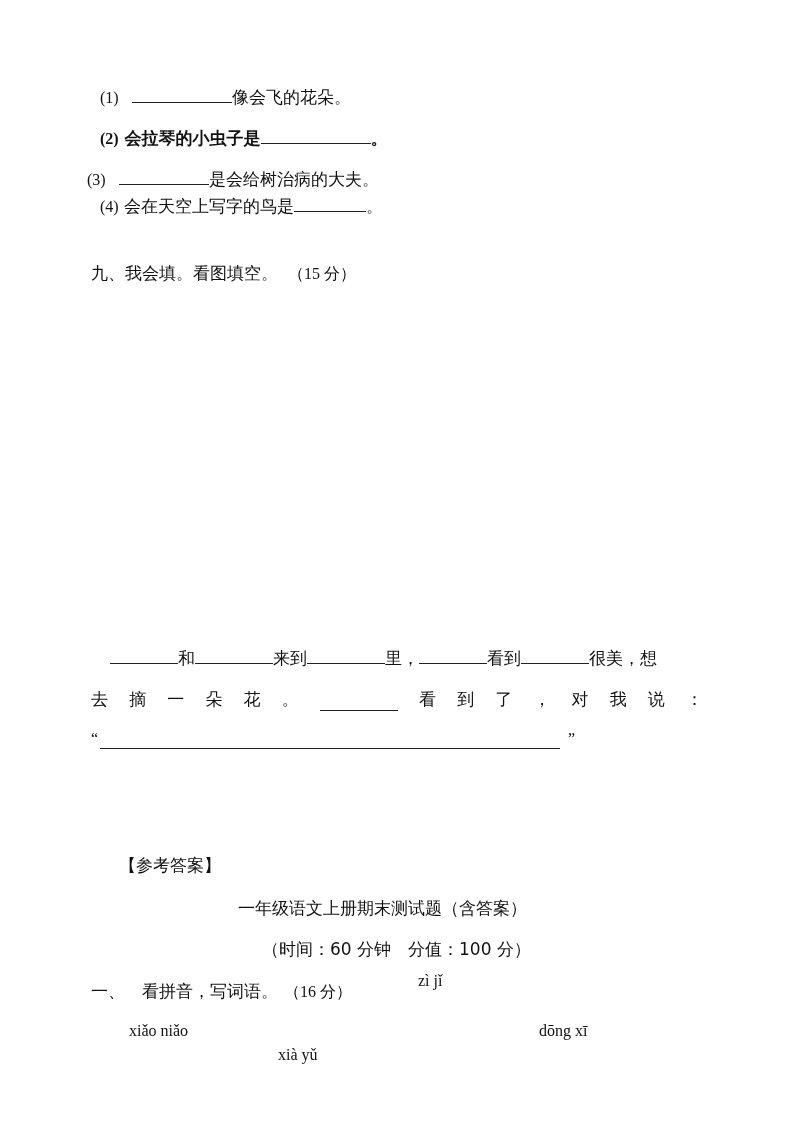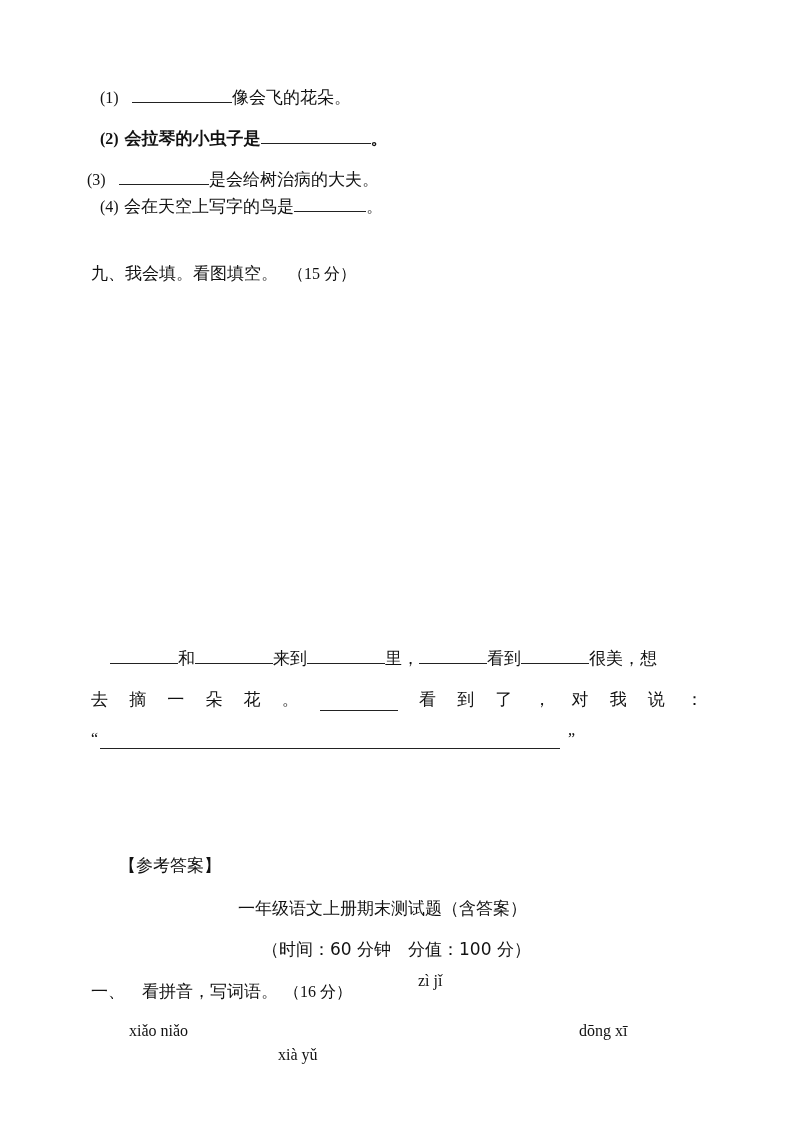--- a/index.html
+++ b/index.html
@@ -68,13 +68,13 @@
 <div class="abs" style="left:238px; top:897px; font-size:17px;">一年级语文上册期末测试题（含答案）</div>
 <div class="abs" style="left:262px; top:938px; font-size:17px;text-align:center;">（时间：60 分钟　分值：100 分）</div>
 
 <div class="abs h" style="left:91px; top:980px;">
   <span>一、　看拼音，写词语。</span><span class="num" style="margin-left:6px;font-family:Liberation Serif, serif;">（16 分）</span>
 </div>
 
 <div class="abs pinyin" style="left:129px; top:1022px;">xiǎo niǎo</div>
 <div class="abs pinyin" style="left:278px; top:1022px;margin-top:24px;">xià yǔ</div>
 <div class="abs pinyin" style="left:418px; top:972px;">zì jǐ</div>
-<div class="abs pinyin" style="left:539px; top:1022px;margin-left:40px;">dōng xī</div>
+<div class="abs pinyin" style="left:539px; top:1022px;">dōng xī</div>
 
 </body></html>

